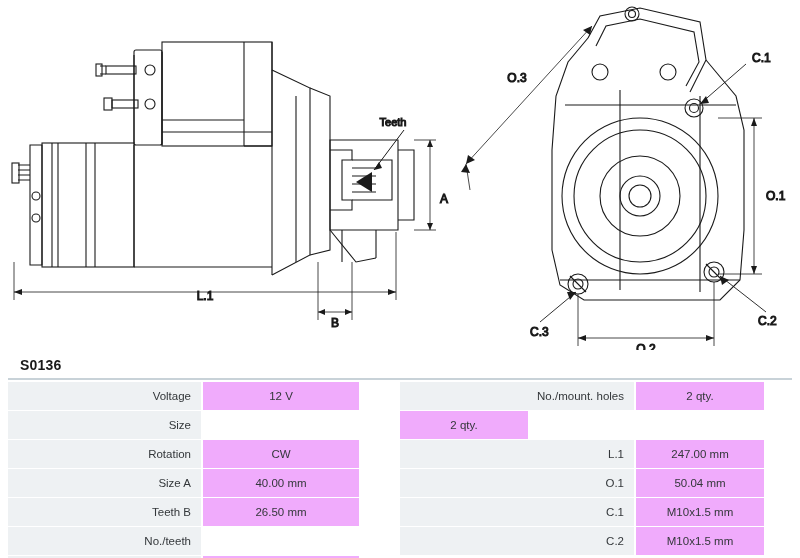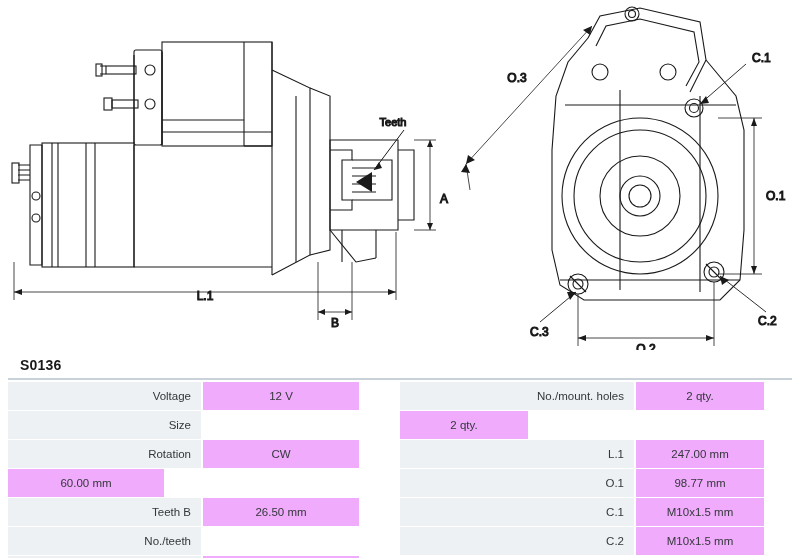--- a/index.html
+++ b/index.html
@@ -281,21 +281,22 @@
         <div class="value">12 V</div>
       </div>
       <div class="spec-row">
         <div class="label">Size</div>
       </div>
       <div class="spec-row">
         <div class="label">Rotation</div>
         <div class="value">CW</div>
       </div>
       <div class="spec-row">
-        <div class="value">60.00 mm</div>
+        <div class="label">Size A</div>
+        <div class="value">40.00 mm</div>
       </div>
       <div class="spec-row">
         <div class="label">Teeth B</div>
         <div class="value">26.50 mm</div>
       </div>
       <div class="spec-row">
         <div class="label">No./teeth</div>
       </div>
       <div class="spec-row">
         <div class="label">No./teeth (fits into)</div>
@@ -310,21 +311,21 @@
       </div>
       <div class="spec-row">
         <div class="value">2 qty.</div>
       </div>
       <div class="spec-row">
         <div class="label">L.1</div>
         <div class="value">247.00 mm</div>
       </div>
       <div class="spec-row">
         <div class="label">O.1</div>
-        <div class="value">98.77 mm</div>
+        <div class="value">50.04 mm</div>
       </div>
       <div class="spec-row">
         <div class="label">C.1</div>
         <div class="value">M10x1.5 mm</div>
       </div>
       <div class="spec-row">
         <div class="label">C.2</div>
         <div class="value">M10x1.5 mm</div>
       </div>
       <div class="spec-row empty">

